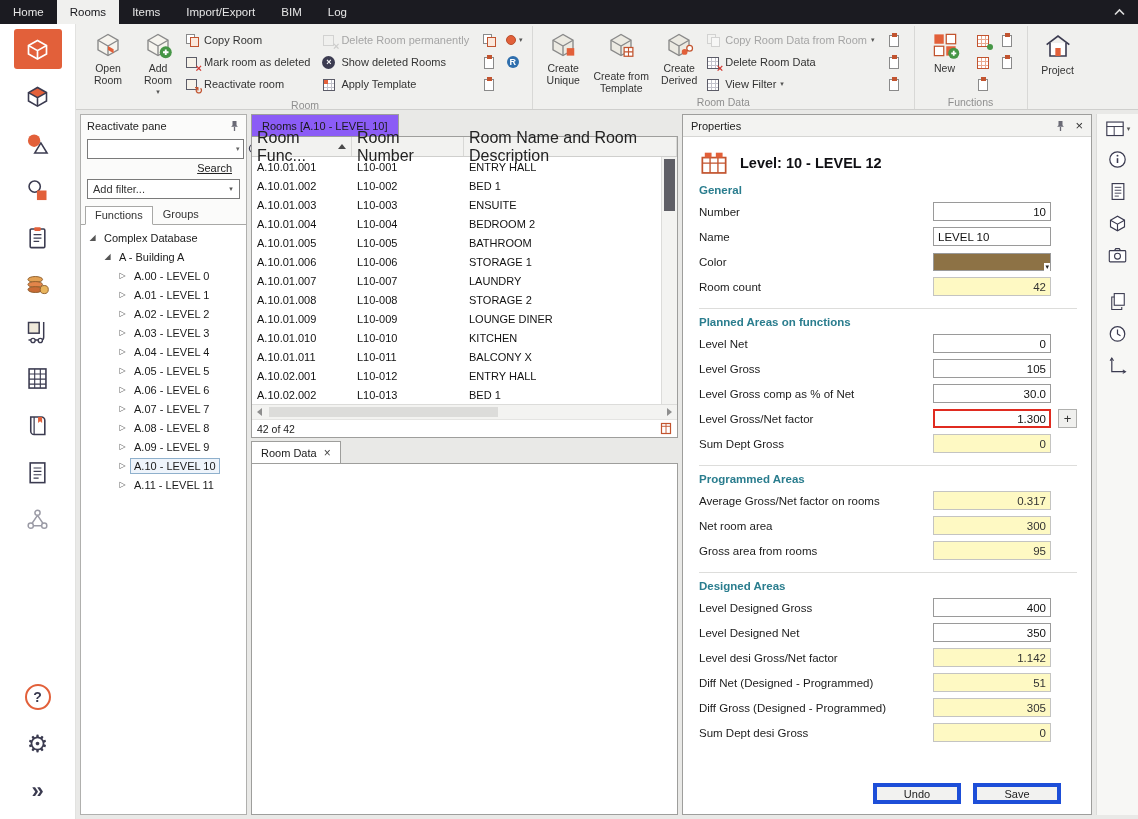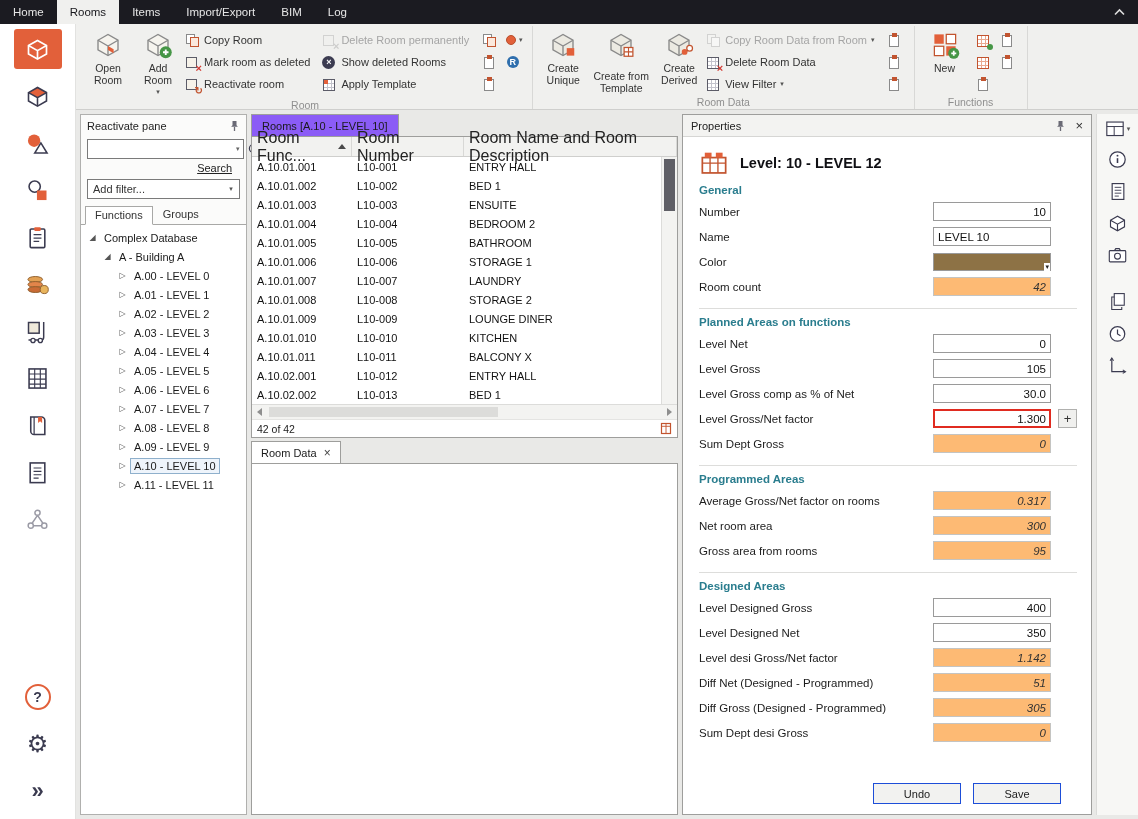--- a/index.html
+++ b/index.html
@@ -147,31 +147,31 @@
   .ptitle-row{display:flex;align-items:center;gap:11px;margin:2px 0 8px;}
   .ptitle{font-size:14.5px;font-weight:bold;color:#101014;}
   .psec{color:#2a7d8e;font-weight:bold;font-size:11.5px;margin:7px 0 3px;}
   .pdiv{border-top:1px solid #dddddb;margin:9px 0 1px;}
   .prow{display:flex;align-items:center;height:25px;}
   .plabel{flex:1;font-size:11.5px;color:#1c1c1c;padding-right:6px;white-space:nowrap;}
   .pctl{width:118px;flex:none;position:relative;}
   .pinput{width:100%;height:19px;border:1px solid #9a9a9a;background:#fff;color:#111;
           font:11.5px "Liberation Sans",sans-serif;text-align:right;padding:0 4px;}
   .prow.left .pinput{text-align:left;}
-  .prow.disabled .pinput{background:#fdba74;border-color:#c4c4c2;color:#333;font-style:italic;}
+  .prow.disabled .pinput{background:#fef9c3;border-color:#c4c4c2;color:#333;}
   .prow.highlighted .pinput{border:2px solid #e02b20;padding:0 3px;}
   .swatch{display:none;width:100%;height:18px;border:1px solid #9a9a9a;position:relative;}
   .prow.has-color .swatch{display:block;}
   .sw-caret{position:absolute;right:0;bottom:-1px;font-size:7px;color:#222;background:#fff;padding:0 1px;line-height:8px;}
   .pplus{width:19px;height:19px;margin-left:7px;border:1px solid #b0b0ae;background:#f0f0ee;color:#333;
          display:flex;align-items:center;justify-content:center;font-size:13px;visibility:hidden;flex:none;}
   .prow.plus .pplus{visibility:visible;}
   .pslot{width:26px;flex:none;display:flex;}
   .props-foot{flex:none;display:flex;justify-content:flex-end;gap:12px;padding:6px 30px 10px 0;}
-  .pbtn{width:88px;height:21px;background:#f2f2f0;border:1px solid #1d4ed8;font:11px "Liberation Sans",sans-serif;color:#222;
+  .pbtn{width:88px;height:21px;background:#f2f2f0;border:4px solid #1d4ed8;font:11px "Liberation Sans",sans-serif;color:#222;
         display:flex;align-items:center;justify-content:center;}
 
   
   .rightstrip{width:42px;flex:none;background:#f7f7f5;border-left:1px solid #dcdcda;display:flex;flex-direction:column;
               align-items:center;padding-top:6px;gap:11px;}
   .stripbtn{display:flex;align-items:center;justify-content:center;gap:2px;}
   .gap-before{margin-top:16px;}
   .scaret{font-size:7px;color:#555;}
   svg{display:block;}
 </style>
@@ -463,20 +463,33 @@
                 </div>
                 <div class="clusterbtn">
                   <span class="jicon ic-import-functions"></span>
 
                 </div>
             </div>
           </div>
           <div class="rgt">Functions</div>
         </div>
 
+        <div class="rgroup last">
+          <div class="rgc">
+            <div class="bigbtn">
+              <svg width="32" height="32" viewBox="0 0 24 24">
+                  <path d="M3.5 11 12 4.5 20.5 11" fill="none" stroke="#3b3b50" stroke-width="1.3"></path>
+                  <path d="M6 9.8v9.7h12V9.8" fill="#fff" stroke="#3b3b50" stroke-width="1.2"></path>
+                  <rect x="10" y="13.5" width="4" height="6" fill="#e2603a"></rect>
+                </svg>
+              <span>Project</span>
+            </div>
+          </div>
+          <div class="rgt"></div>
+        </div>
       </div>
 
       <div class="content">
 
         <div class="navpane">
           <div class="nav-head">
             <span>Reactivate pane</span>
             <span class="pin">
               <svg width="11" height="12" viewBox="0 0 11 12">
                   <path d="M3.5 1h4v4.2l1.4 1.6H2.1l1.4-1.6z" fill="#6a6a75"></path>

